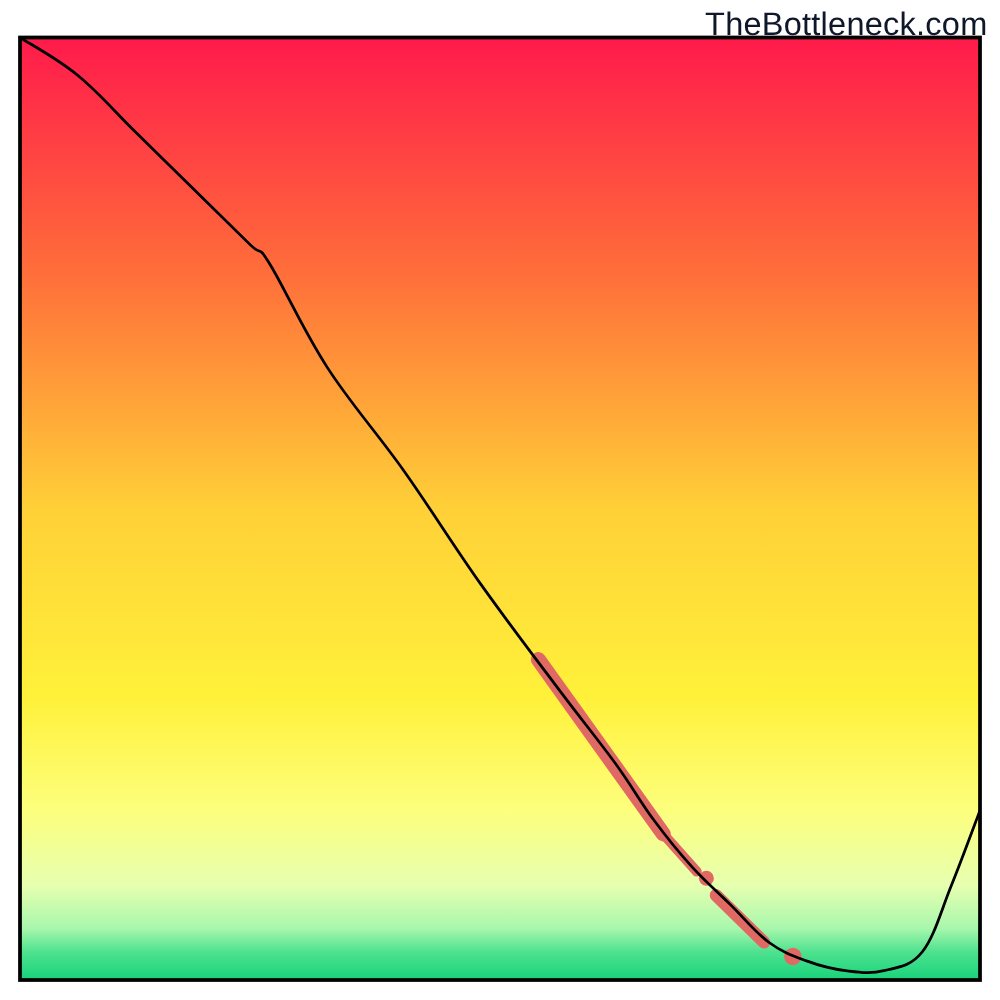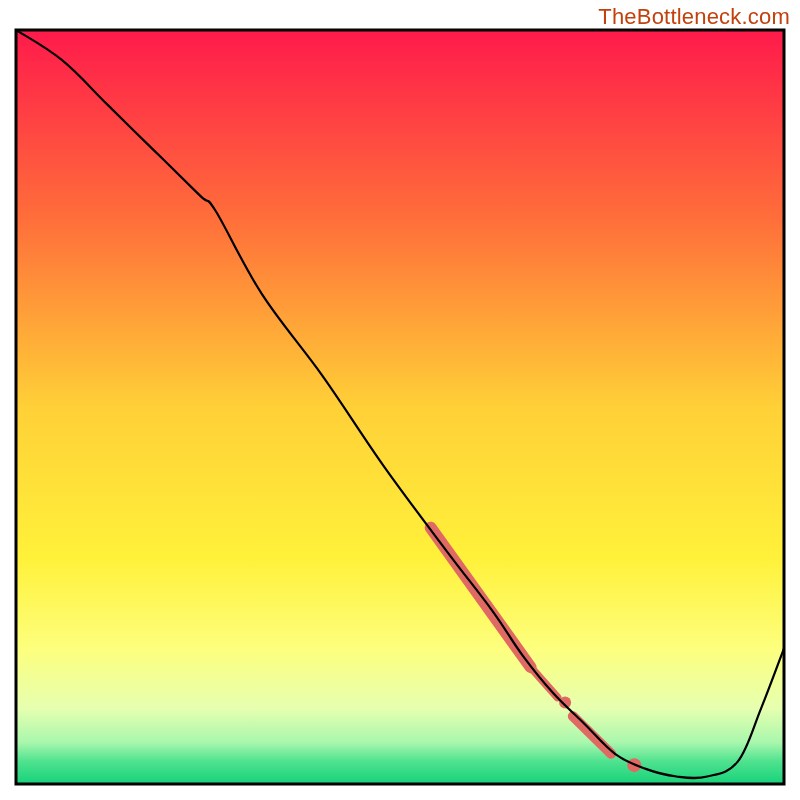--- a/index.html
+++ b/index.html
@@ -13,22 +13,22 @@
   }
   .chart-wrap {
     position: relative;
     width: 800px;
     height: 800px;
   }
   .watermark {
     position: absolute;
     top: 4px;
     right: 10px;
-    color: #c2410c;
-    font-size: 22px;
+    color: #0f172a;
+    font-size: 26px;
     font-weight: 500;
     letter-spacing: 0.2px;
     z-index: 10;
   }
   svg.chart {
     position: absolute;
     inset: 0;
     width: 800px;
     height: 800px;
     display: block;

